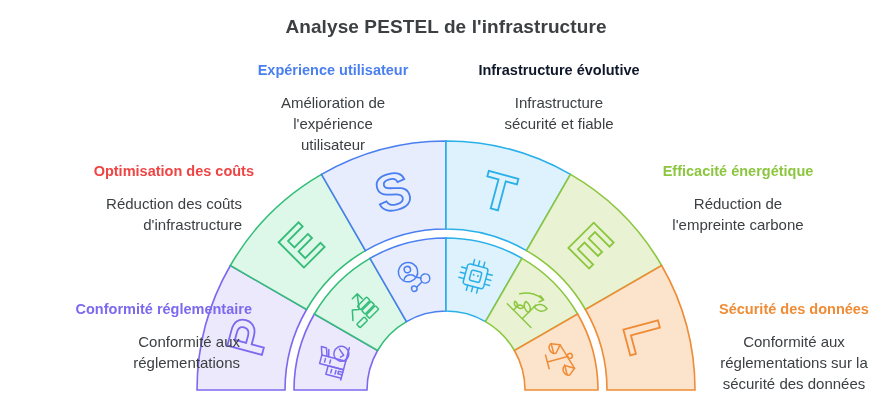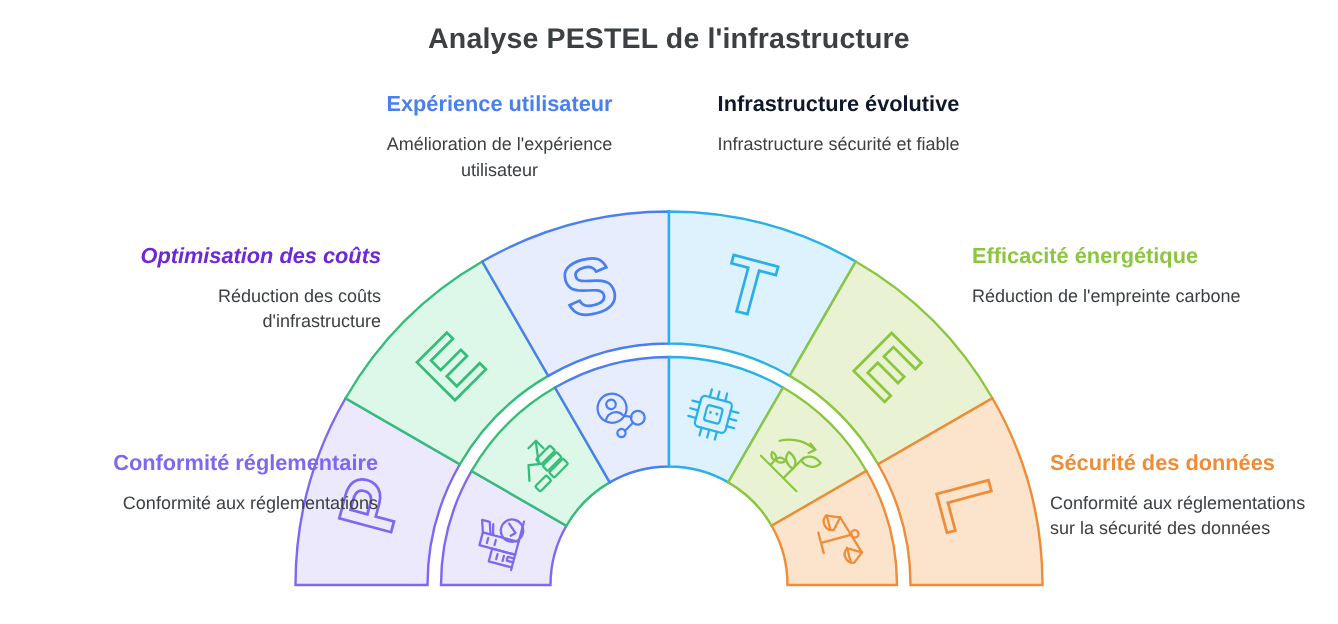--- a/index.html
+++ b/index.html
@@ -35,27 +35,27 @@
     position: absolute;
     width: 190px;
   }
   .callout .hd {
     font-size: 14.5px;
     font-weight: bold;
     line-height: 1.28;
     margin: 0 0 8px 0;
   }
   .callout .sb {
-    font-size: 12px;
+    font-size: 15px;
     color: #3c4043;
     line-height: 1.42;
-    margin: 0;
+    margin: 12px;
   }
   .align-r { text-align: right; }
-  .align-l { text-align: left; }
+  .align-l { text-align: center; }
   .align-c { text-align: center; }
 
   
   #co-ux   { left: 252px; top: 61px;  width: 162px; }
   #co-inf  { left: 478px; top: 61px;  width: 162px; }
   #co-cost { left: 82px;  top: 162px; width: 172px; }
   #co-ener { left: 648px; top: 162px; width: 180px; }
   #co-conf { left: 72px;  top: 300px; width: 180px; }
   #co-sec  { left: 700px; top: 300px; width: 188px; }
 
@@ -180,21 +180,21 @@
     <p class="hd" style="color: rgb(74, 127, 240);">Expérience utilisateur</p>
     <p class="sb">Amélioration de l'expérience utilisateur</p>
   </div>
 
   <div class="callout align-c" id="co-inf">
     <p class="hd" style="color: #0f172a;">Infrastructure évolutive</p>
     <p class="sb">Infrastructure sécurité et fiable</p>
   </div>
 
   <div class="callout align-r" id="co-cost">
-    <p class="hd" style="color: #6d28d9; font-style: italic;">Optimisation des coûts</p>
+    <p class="hd" style="color: #ef4444;">Optimisation des coûts</p>
     <p class="sb">Réduction des coûts d'infrastructure</p>
   </div>
 
   <div class="callout align-l" id="co-ener">
     <p class="hd" style="color: rgb(140, 198, 63);">Efficacité énergétique</p>
     <p class="sb">Réduction de l'empreinte carbone</p>
   </div>
 
   <div class="callout align-l" id="co-sec">
     <p class="hd" style="color: rgb(239, 140, 53);">Sécurité des données</p>

